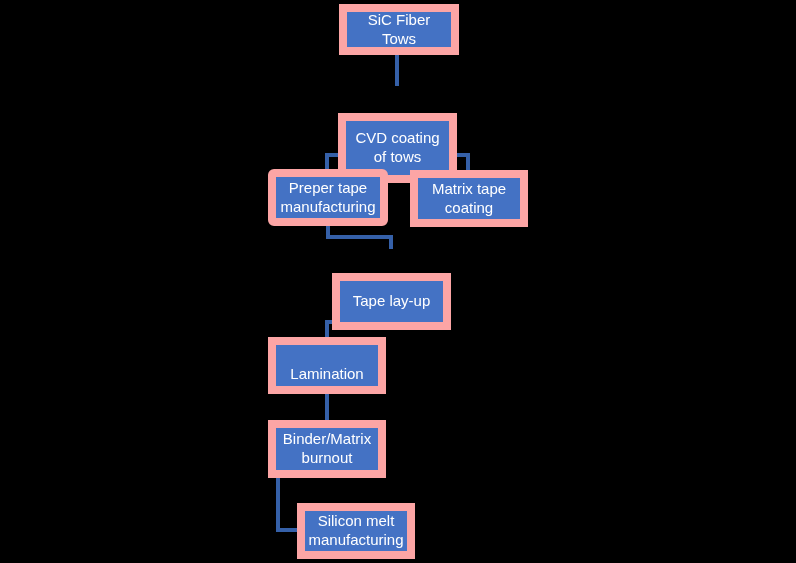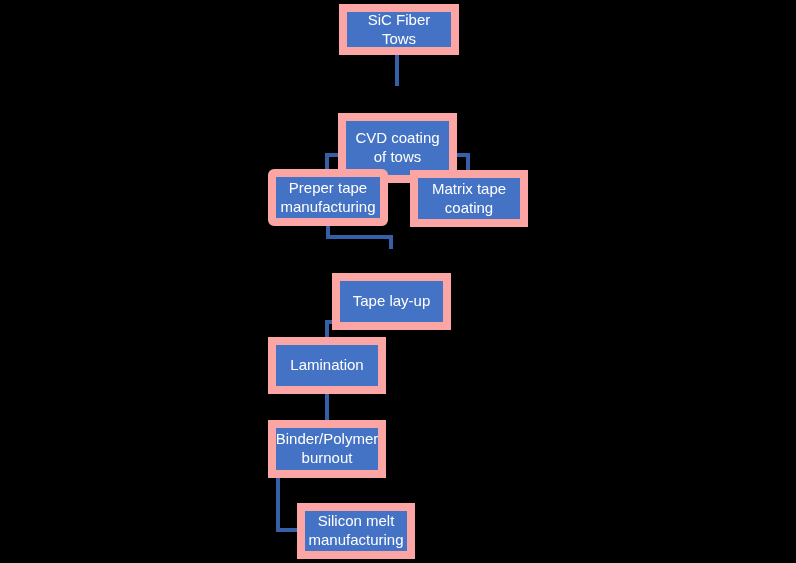--- a/index.html
+++ b/index.html
@@ -32,21 +32,21 @@
   .conn {
     position: absolute;
     background: #3560A8;
   }
   
   #n1 { left: 339px; top: 4px;   width: 120px; height: 51px; }
   #n2 { left: 338px; top: 100px;  width: 119px; height: 70px; margin-top: 13px; }
   #n3 { left: 268px; top: 169px; width: 120px; height: 57px; border-radius: 6px; }
   #n4 { left: 410px; top: 170px; width: 118px; height: 57px; }
   #n5 { left: 332px; top: 249px; width: 119px; height: 57px; margin-top: 24px; }
-  #n6 { left: 268px; top: 337px; width: 118px; height: 57px; }
+  #n6 { left: 268px; top: 337px; width: 118px; height: 57px; align-items: flex-end; }
   #n7 { left: 268px; top: 420px; width: 118px; height: 58px; }
   #n8 { left: 297px; top: 503px; width: 118px; height: 56px; }
   
   #cA  { left: 395px; top: 55px;  width: 4px;   height: 31px; }
   #cB1 { left: 395px; top: 141px; width: 4px;   height: 16px; }
   #cB2 { left: 325px; top: 153px; width: 145px; height: 4px;  }
   #cB3 { left: 325px; top: 153px; width: 4px;   height: 16px; }
   #cB4 { left: 466px; top: 153px; width: 4px;   height: 17px; }
   #cC1 { left: 326px; top: 226px; width: 4px;   height: 13px; }
   #cC2 { left: 326px; top: 235px; width: 67px;  height: 4px;  }
@@ -90,19 +90,19 @@
   <div class="node" id="n4">
     <span>Matrix tape coating</span>
   </div>
   <div class="node" id="n5">
     <span>Tape lay-up</span>
   </div>
   <div class="node" id="n6">
     <span>Lamination</span>
   </div>
   <div class="node" id="n7">
-    <span>Binder/Polymer burnout</span>
+    <span>Binder/Matrix burnout</span>
   </div>
   <div class="node" id="n8">
     <span>Silicon melt manufacturing</span>
   </div>
 
 </div>
 
 </body></html>

